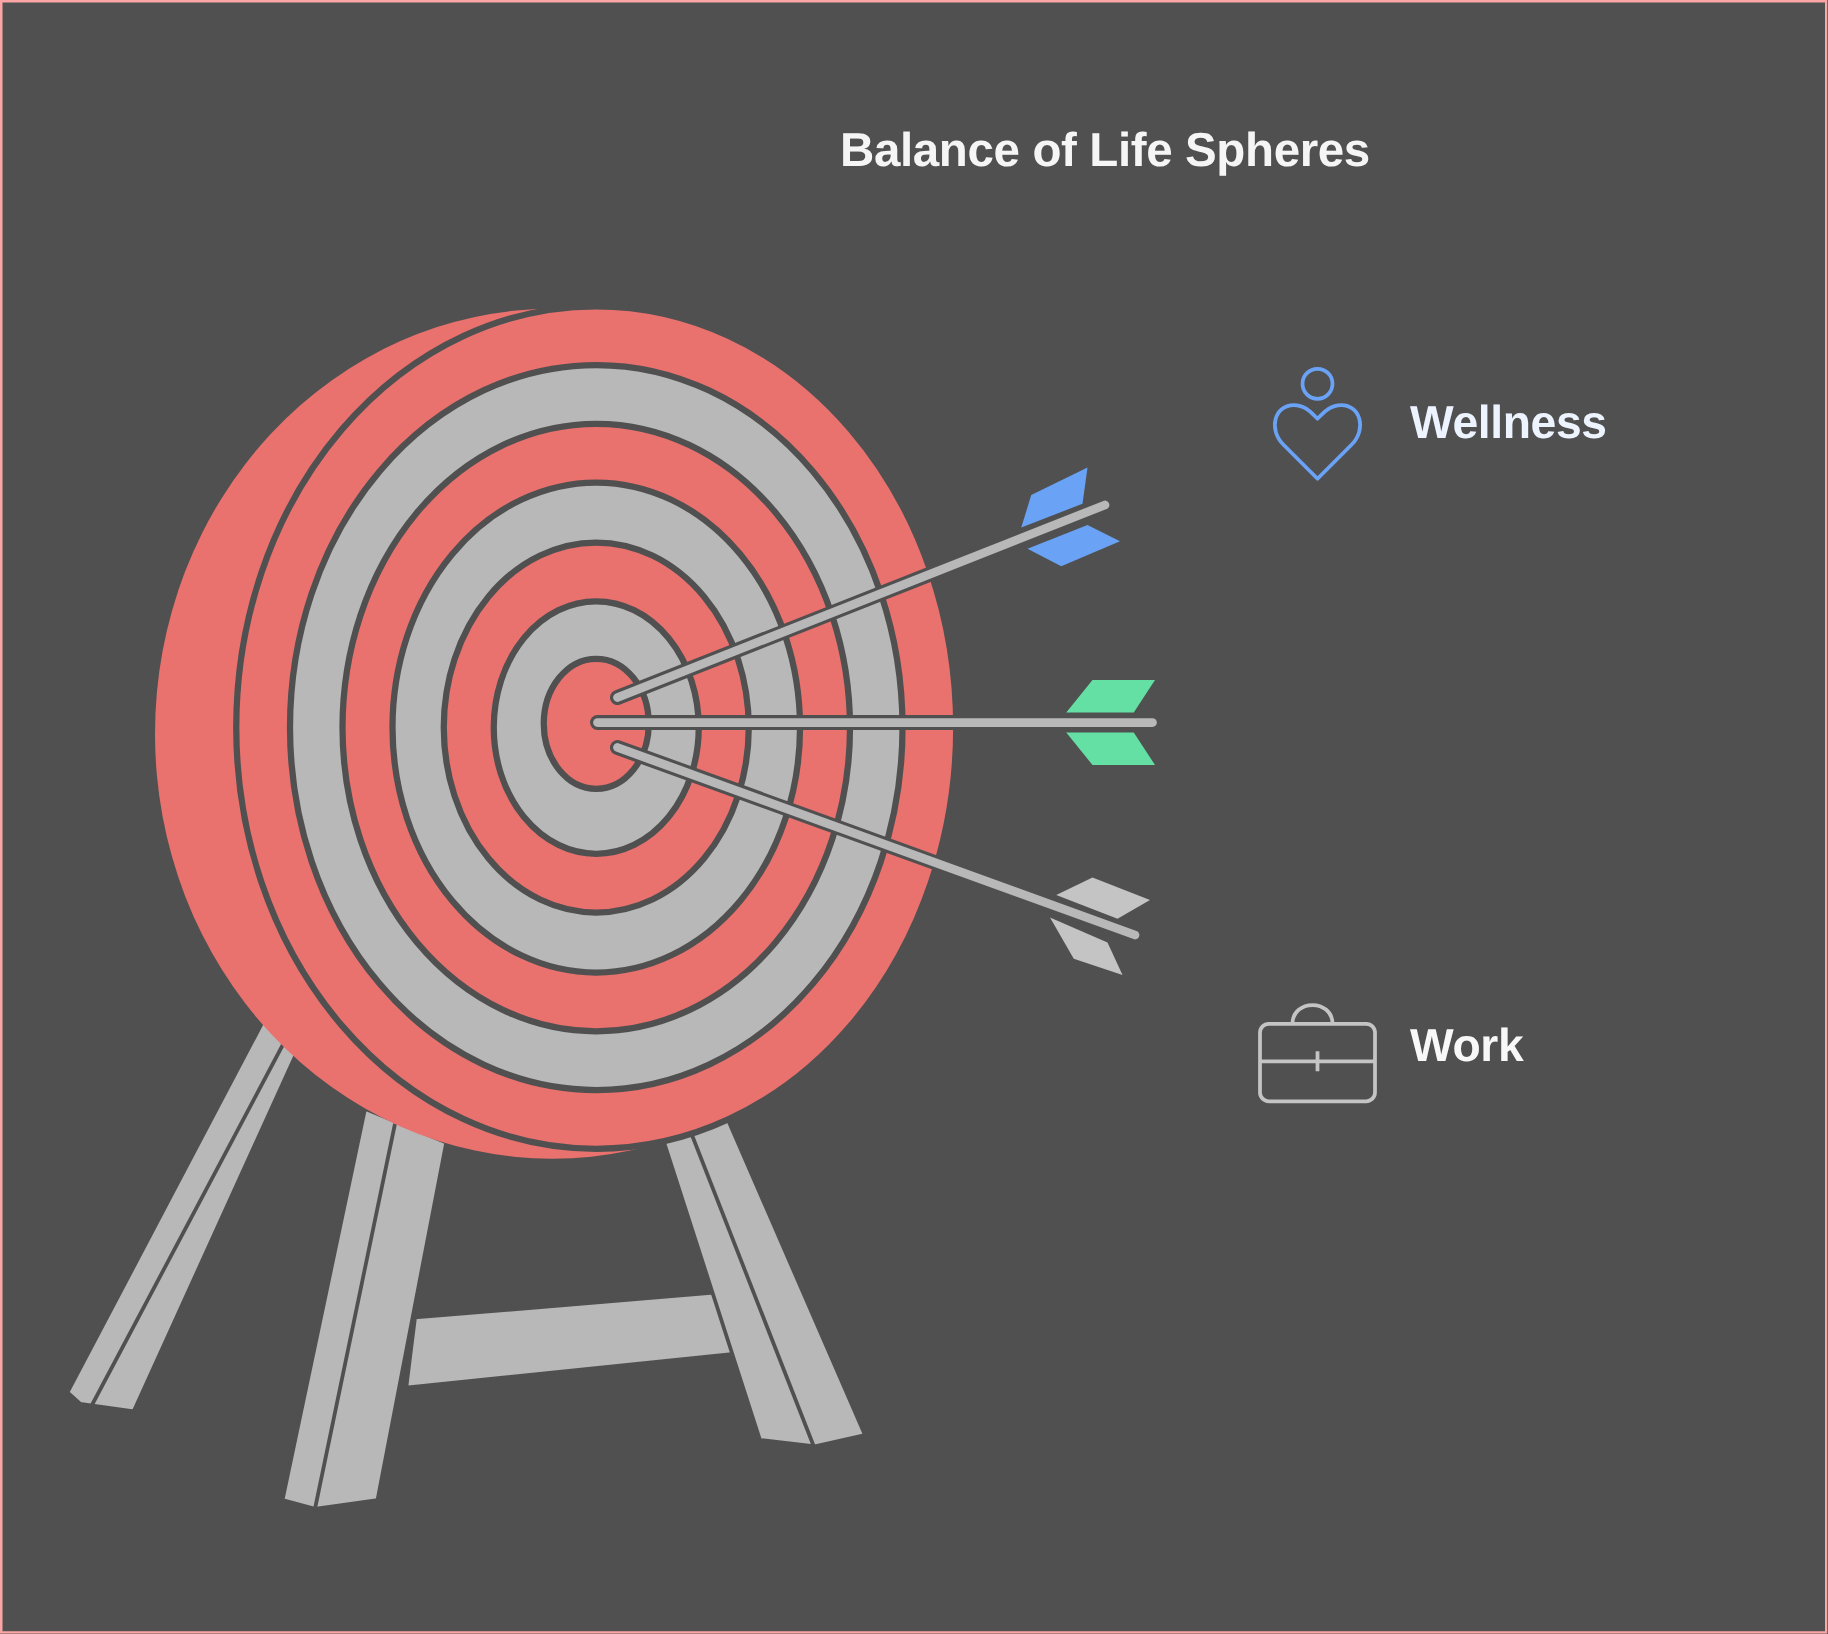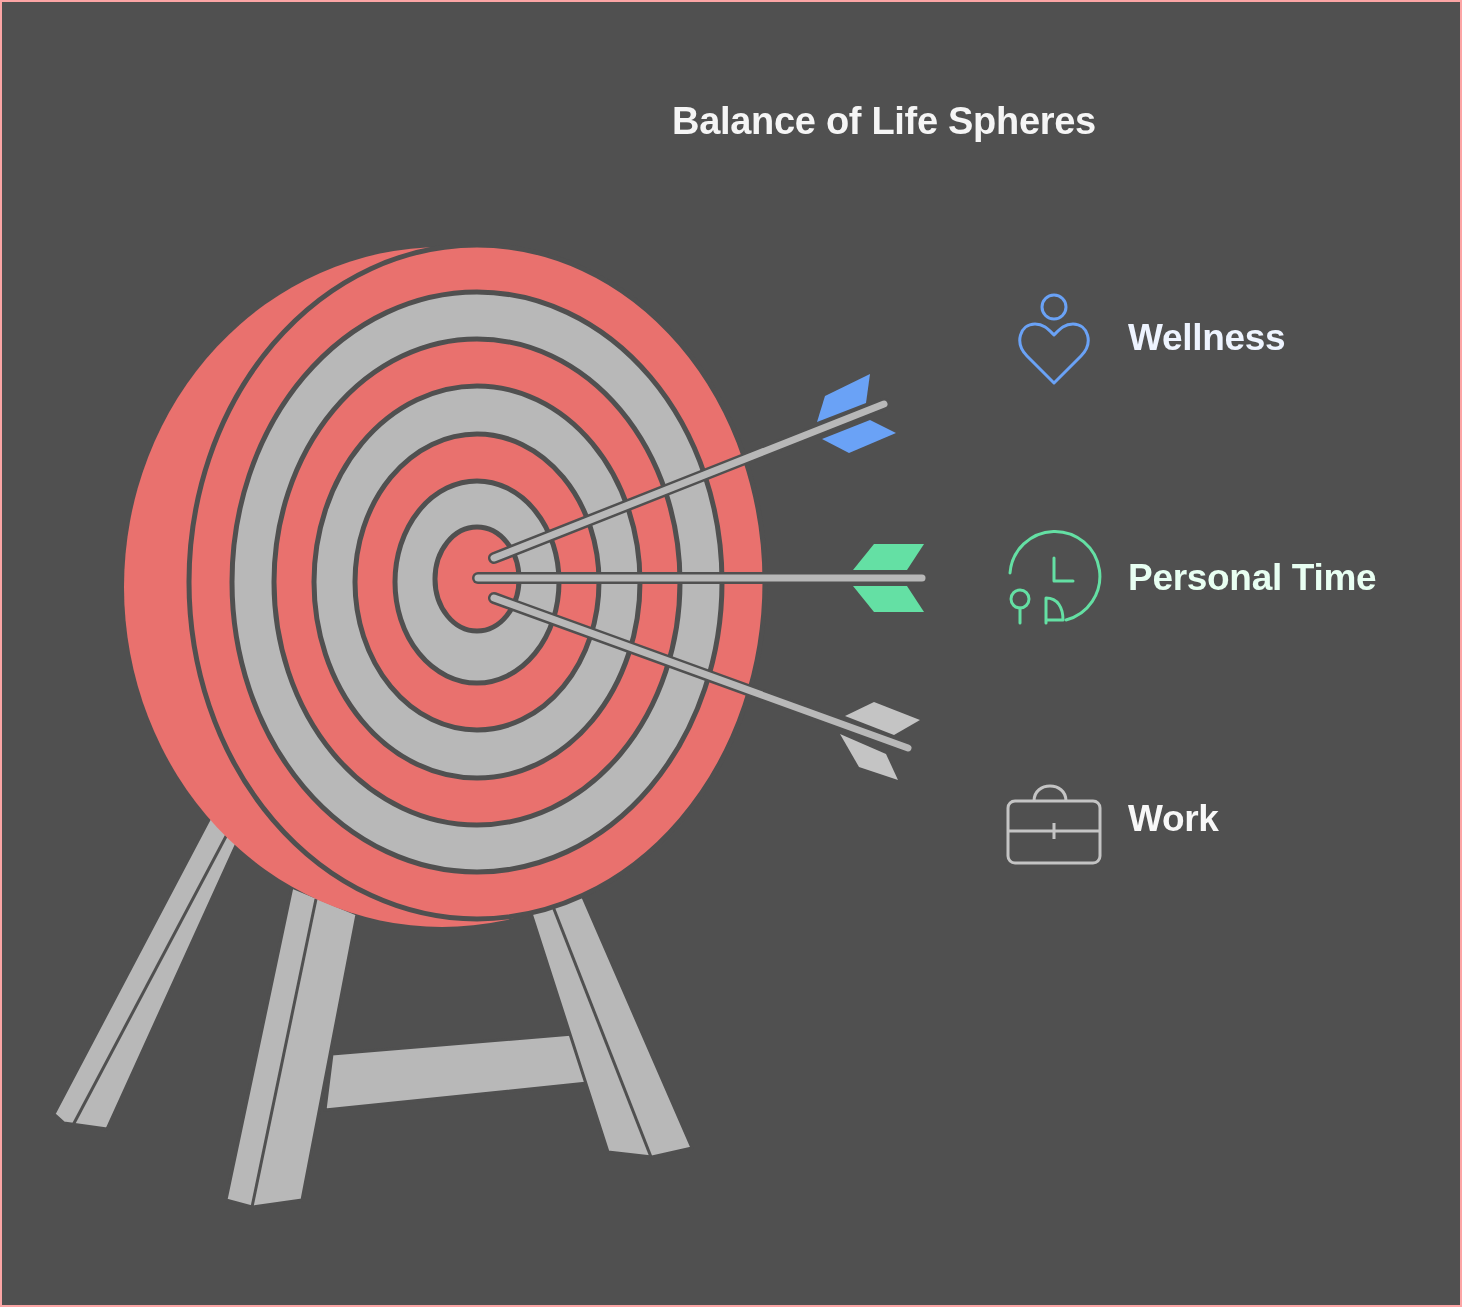--- a/index.html
+++ b/index.html
@@ -47,21 +47,21 @@
     }
     .legend-label {
       margin-left: 26px;
       font-size: 37px;
       font-weight: 700;
       letter-spacing: -0.3px;
       white-space: nowrap;
     }
     .legend-wellness { top: 286px; text-align: center; }
     .legend-personal { top: 526px; }
-    .legend-work { top: 767px; }
+    .legend-work { top: 785px; }
   </style>
 </head>
 <body>
 
 <div class="canvas">
 
   <div class="title" style="width:1462px; left:0; padding-left:304px; box-sizing:border-box; text-align:left; padding-left:670px;">Balance of Life Spheres</div>
 
   <svg class="art" width="1462" height="1307" viewBox="0 0 1462 1307">
 
@@ -113,30 +113,20 @@
   </svg>
 
   <div class="legend-item legend-wellness">
     <svg class="legend-icon" viewBox="0 0 100 100">
       <circle cx="52" cy="19" r="12" fill="none" stroke="#6AA2F6" stroke-width="3"></circle>
       <path d="M52 95 L25 68 C12 55 18 36 33 36 C42 36 47 42 52 47 C57 42 62 36 71 36 C86 36 92 55 79 68 Z" fill="none" stroke="#6AA2F6" stroke-width="3" stroke-linejoin="round"></path>
     </svg>
     <span class="legend-label" style="color:#EEF4FF;">Wellness</span>
   </div>
 
-  <div class="legend-item legend-personal">
-    <svg class="legend-icon" viewBox="0 0 100 100">
-      <path d="M8 45 A45 45 0 1 1 64 92" fill="none" stroke="#64E0A4" stroke-width="3" stroke-linecap="round"></path>
-      <path d="M52 30 L52 53 L71 53" fill="none" stroke="#64E0A4" stroke-width="3" stroke-linecap="round" stroke-linejoin="round"></path>
-      <circle cx="18" cy="71" r="9" fill="none" stroke="#64E0A4" stroke-width="3"></circle>
-      <line x1="18" y1="80" x2="18" y2="95" stroke="#64E0A4" stroke-width="3" stroke-linecap="round"></line>
-      <path d="M44 95 L44 70 C56 70 61 80 61 92 L44 92" fill="none" stroke="#64E0A4" stroke-width="3" stroke-linecap="round" stroke-linejoin="round"></path>
-    </svg>
-    <span class="legend-label" style="color:#E8FFF2;">Personal Time</span>
-  </div>
 
   <div class="legend-item legend-work">
     <svg class="legend-icon" viewBox="0 0 100 100">
       <path d="M32 32 C32 12 64 12 64 32" fill="none" stroke="#C4C4C4" stroke-width="3"></path>
       <rect x="6" y="32" width="92" height="62" rx="7" fill="none" stroke="#C4C4C4" stroke-width="3"></rect>
       <line x1="6" y1="62" x2="98" y2="62" stroke="#C4C4C4" stroke-width="3"></line>
       <line x1="52" y1="54" x2="52" y2="70" stroke="#C4C4C4" stroke-width="3"></line>
     </svg>
     <span class="legend-label" style="color:#F8F8F8;">Work</span>
   </div>

